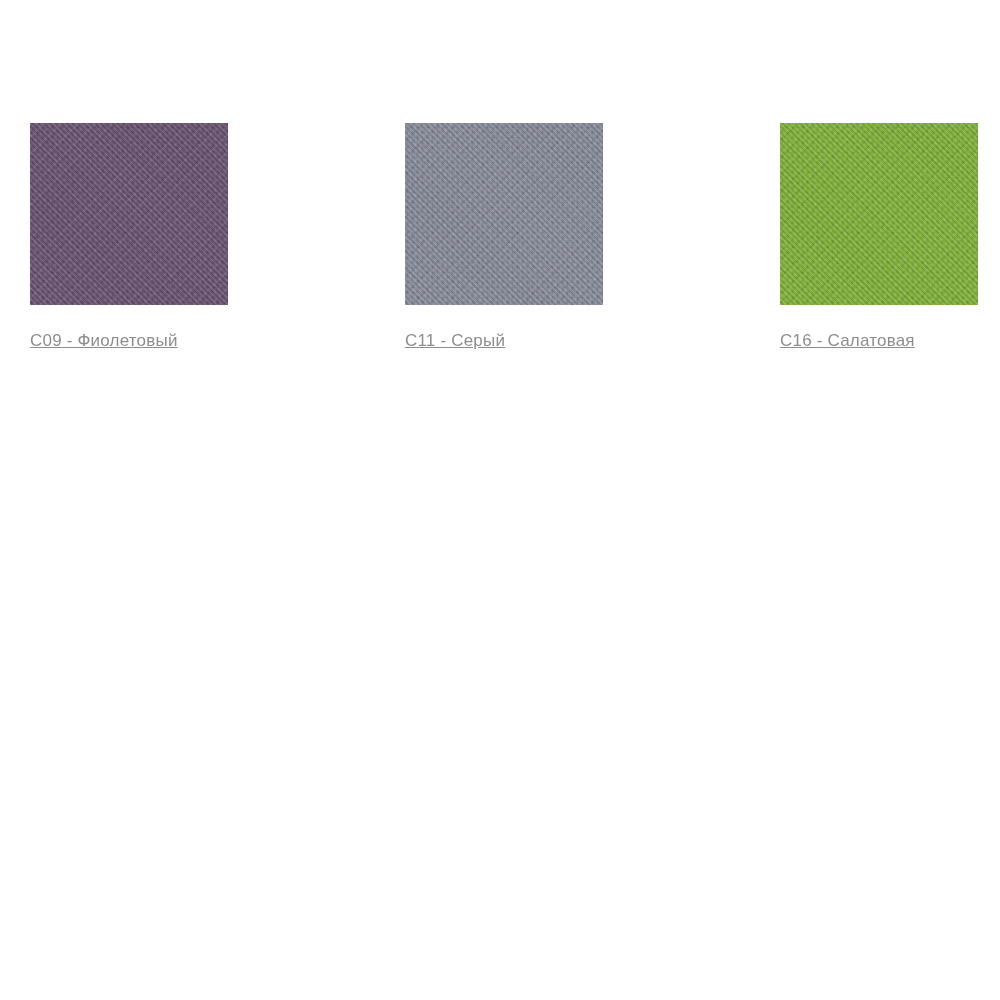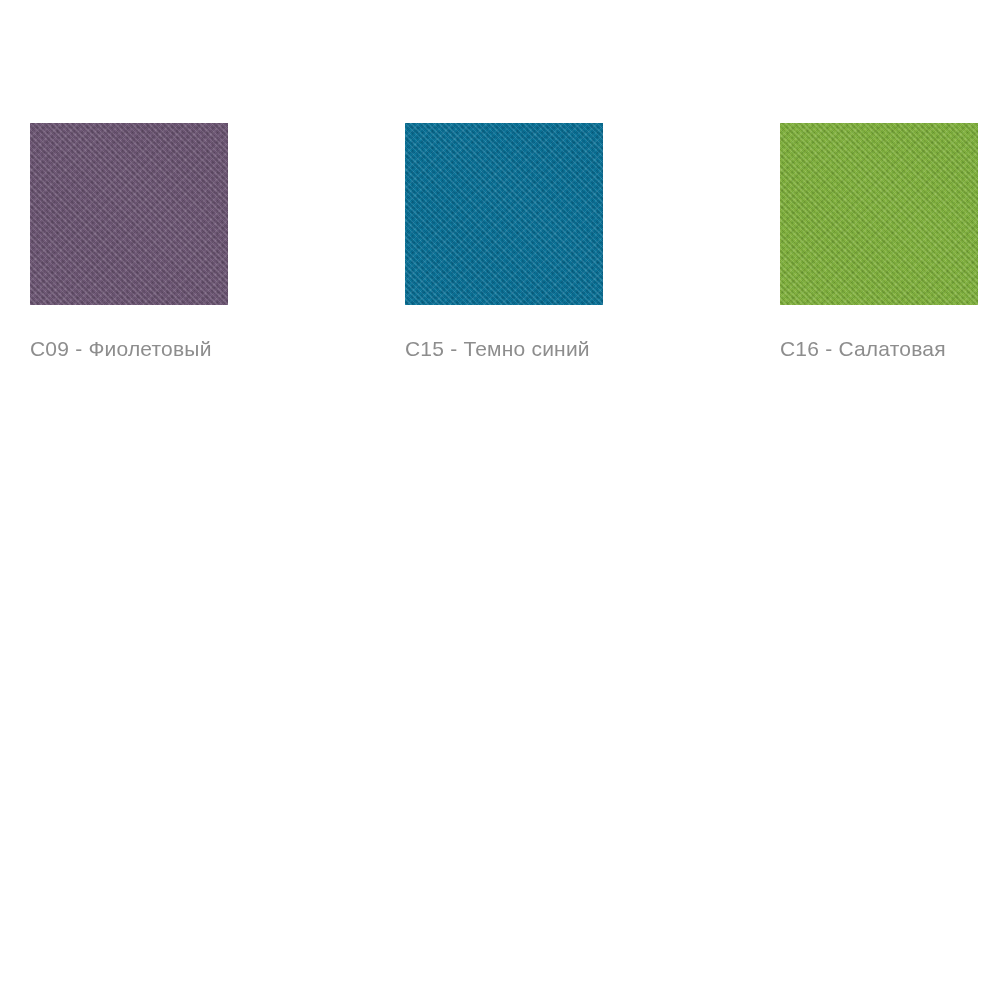--- a/index.html
+++ b/index.html
@@ -96,46 +96,47 @@
         rgba(0,0,0,0.05) 3px,
         rgba(0,0,0,0.00) 3px,
         rgba(0,0,0,0.00) 5px);
     pointer-events: none;
     mix-blend-mode: overlay;
     opacity: 0.85;
   }
 
   .swatch-label {
     display: block;
-    margin-top: 34px;
-    font-size: 21px;
+    margin-top: 26px;
+    font-size: 17px;
     line-height: 20px;
     color: #8d8d8d;
     letter-spacing: 0.2px;
     white-space: nowrap;
+    text-decoration: underline;
   }
 </style>
 </head>
 <body>
 
 <div id="swatch-catalog">
   <div class="swatch-grid">
 
     <div class="swatch-cell">
       <div class="swatch-chip" style="background-color: rgb(107, 85, 114);"></div>
       <span class="swatch-label">C09 - Фиолетовый</span>
     </div>
 
 
+    <div class="swatch-cell">
+      <div class="swatch-chip" style="background-color: rgb(135, 139, 152);"></div>
+      <span class="swatch-label">C11 - Серый</span>
+    </div>
 
 
-    <div class="swatch-cell">
-      <div class="swatch-chip" style="background-color: rgb(10, 111, 148);"></div>
-      <span class="swatch-label">C15 - Темно синий</span>
-    </div>
 
     <div class="swatch-cell">
       <div class="swatch-chip" style="background-color: rgb(127, 175, 61);"></div>
       <span class="swatch-label">C16 - Салатовая</span>
     </div>
 
 
   </div>
 </div>
 

